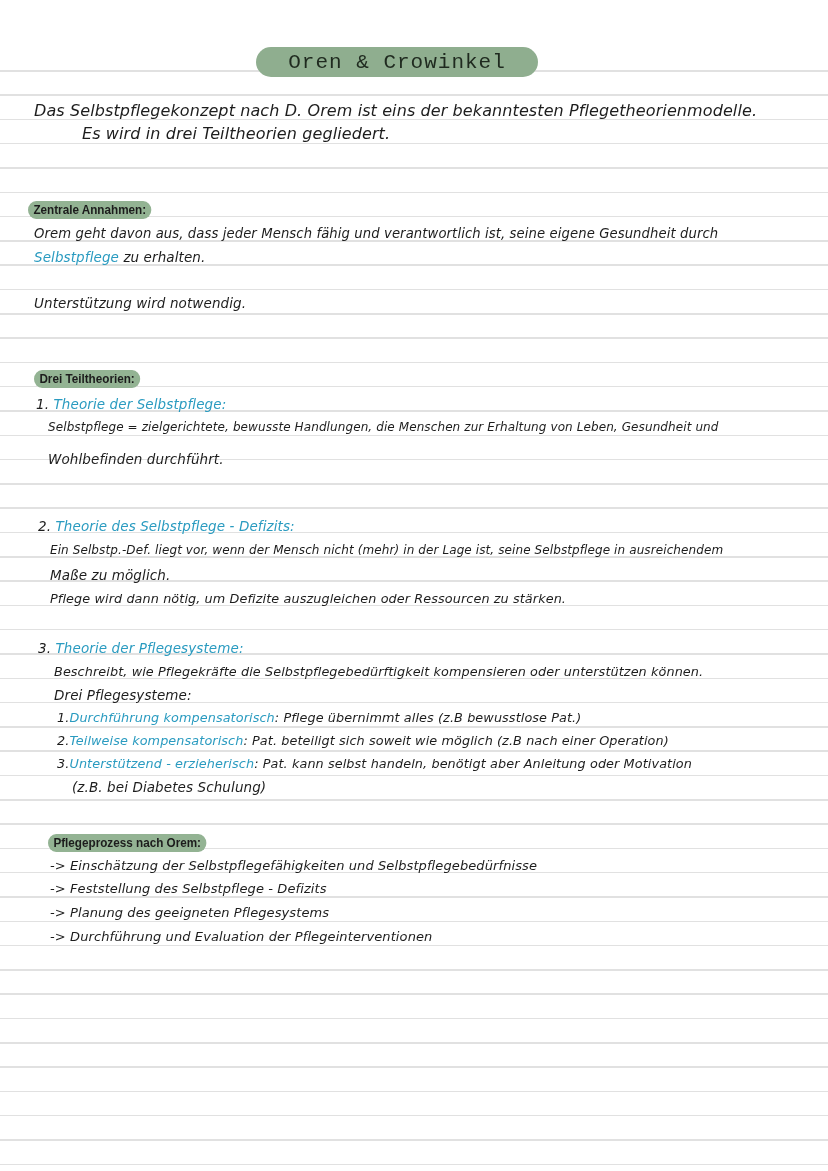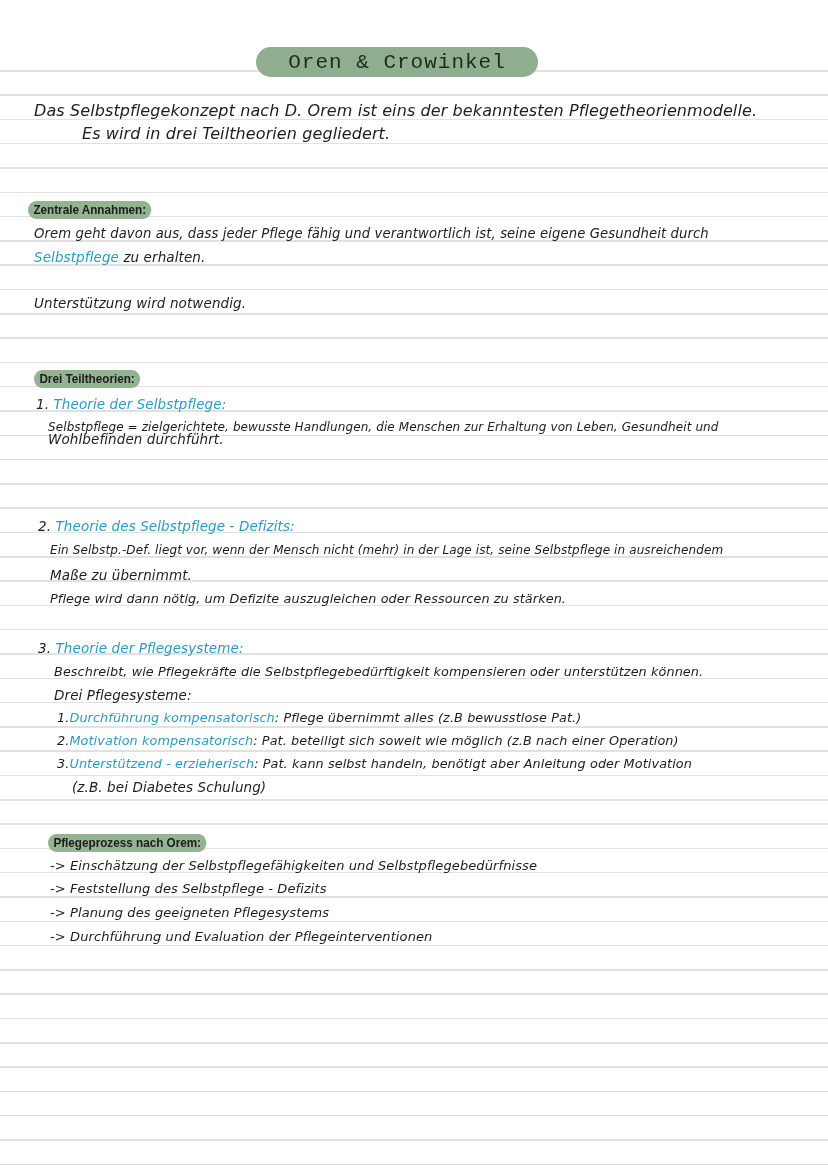--- a/index.html
+++ b/index.html
@@ -100,55 +100,55 @@
       <div class="rule" style="top: 1139.2px;"></div>
       <div class="rule" style="top: 1163.5px;"></div>
     </div>
 
   <div class="title-pill">Oren &amp; Crowinkel</div>
 
   <div class="line hw-big" style="left:34px; top:101px;">Das Selbstpflegekonzept nach D. Orem ist eins der bekanntesten Pflegetheorienmodelle.</div>
   <div class="line hw-big" style="left:34px; top:124px;margin-left:48px;">Es wird in drei Teiltheorien gegliedert.</div>
 
   <div class="section-head" style="left:28px; top:201px;">Zentrale Annahmen:</div>
-  <div class="line" style="left:34px; top:226px; font-size:13.2px;">Orem geht davon aus, dass jeder Pflege fähig und verantwortlich ist, seine eigene Gesundheit durch</div>
+  <div class="line" style="left:34px; top:226px; font-size:13.2px;">Orem geht davon aus, dass jeder Mensch fähig und verantwortlich ist, seine eigene Gesundheit durch</div>
   <div class="line" style="left:34px; top:249px;">
     <span class="blue">Selbstpflege</span><span> zu erhalten.</span>
   </div>
   <div class="line" style="left:34px; top:295px;">Unterstützung wird notwendig.</div>
 
   <div class="section-head" style="left:34px; top:370px;">Drei Teiltheorien:</div>
 
   <div class="line" style="left:36px; top:396px;">
     <span>1.</span>
     <span class="blue">Theorie der Selbstpflege:</span>
   </div>
   <div class="line" style="left:48px; top:420px; font-size:12px;">Selbstpflege = zielgerichtete, bewusste Handlungen, die Menschen zur Erhaltung von Leben, Gesundheit und</div>
-  <div class="line" style="left:48px; top:431px;font-style:italic;">Wohlbefinden durchführt.</div>
+  <div class="line" style="left:48px; top:451px;font-style:italic;">Wohlbefinden durchführt.</div>
 
   <div class="line" style="left:38px; top:518px;">
     <span>2.</span>
     <span class="blue">Theorie des Selbstpflege - Defizits:</span>
   </div>
   <div class="line" style="left:50px; top:543px; font-size:12px;">Ein Selbstp.-Def. liegt vor, wenn der Mensch nicht (mehr) in der Lage ist, seine Selbstpflege in ausreichendem</div>
-  <div class="line" style="left:50px; top:567px;">Maße zu übernimmt.</div>
+  <div class="line" style="left:50px; top:567px;">Maße zu möglich.</div>
   <div class="line" style="left:50px; top:591px; font-size:12.8px;">Pflege wird dann nötig, um Defizite auszugleichen oder Ressourcen zu stärken.</div>
 
   <div class="line" style="left:38px; top:640px;">
     <span>3.</span>
     <span class="blue">Theorie der Pflegesysteme:</span>
   </div>
   <div class="line" style="left:54px; top:664px; font-size:12.8px;">Beschreibt, wie Pflegekräfte die Selbstpflegebedürftigkeit kompensieren oder unterstützen können.</div>
   <div class="line" style="left:54px; top:687px;">Drei Pflegesysteme:</div>
 
   <div class="line" style="left:57px; top:710px; font-size:12.8px;">
     <span>1.</span><span class="blue">Durchführung kompensatorisch</span><span>: Pflege übernimmt alles (z.B bewusstlose Pat.)</span>
   </div>
   <div class="line" style="left:57px; top:733px; font-size:12.8px;">
-    <span>2.</span><span class="blue">Motivation kompensatorisch</span><span>: Pat. beteiligt sich soweit wie möglich (z.B nach einer Operation)</span>
+    <span>2.</span><span class="blue">Teilweise kompensatorisch</span><span>: Pat. beteiligt sich soweit wie möglich (z.B nach einer Operation)</span>
   </div>
   <div class="line" style="left:57px; top:756px; font-size:12.8px;">
     <span>3.</span><span class="blue">Unterstützend - erzieherisch</span><span>: Pat. kann selbst handeln, benötigt aber Anleitung oder Motivation</span>
   </div>
   <div class="line" style="left:72px; top:779px;">(z.B. bei Diabetes Schulung)</div>
 
   <div class="section-head" style="left:48px; top:834px;">Pflegeprozess nach Orem:</div>
   <div class="line" style="left:50px; top:858px; font-size:13px;">-&gt; Einschätzung der Selbstpflegefähigkeiten und Selbstpflegebedürfnisse</div>
   <div class="line" style="left:50px; top:881px; font-size:13px;">-&gt; Feststellung des Selbstpflege - Defizits</div>
   <div class="line" style="left:50px; top:905px; font-size:13px;">-&gt; Planung des geeigneten Pflegesystems</div>

